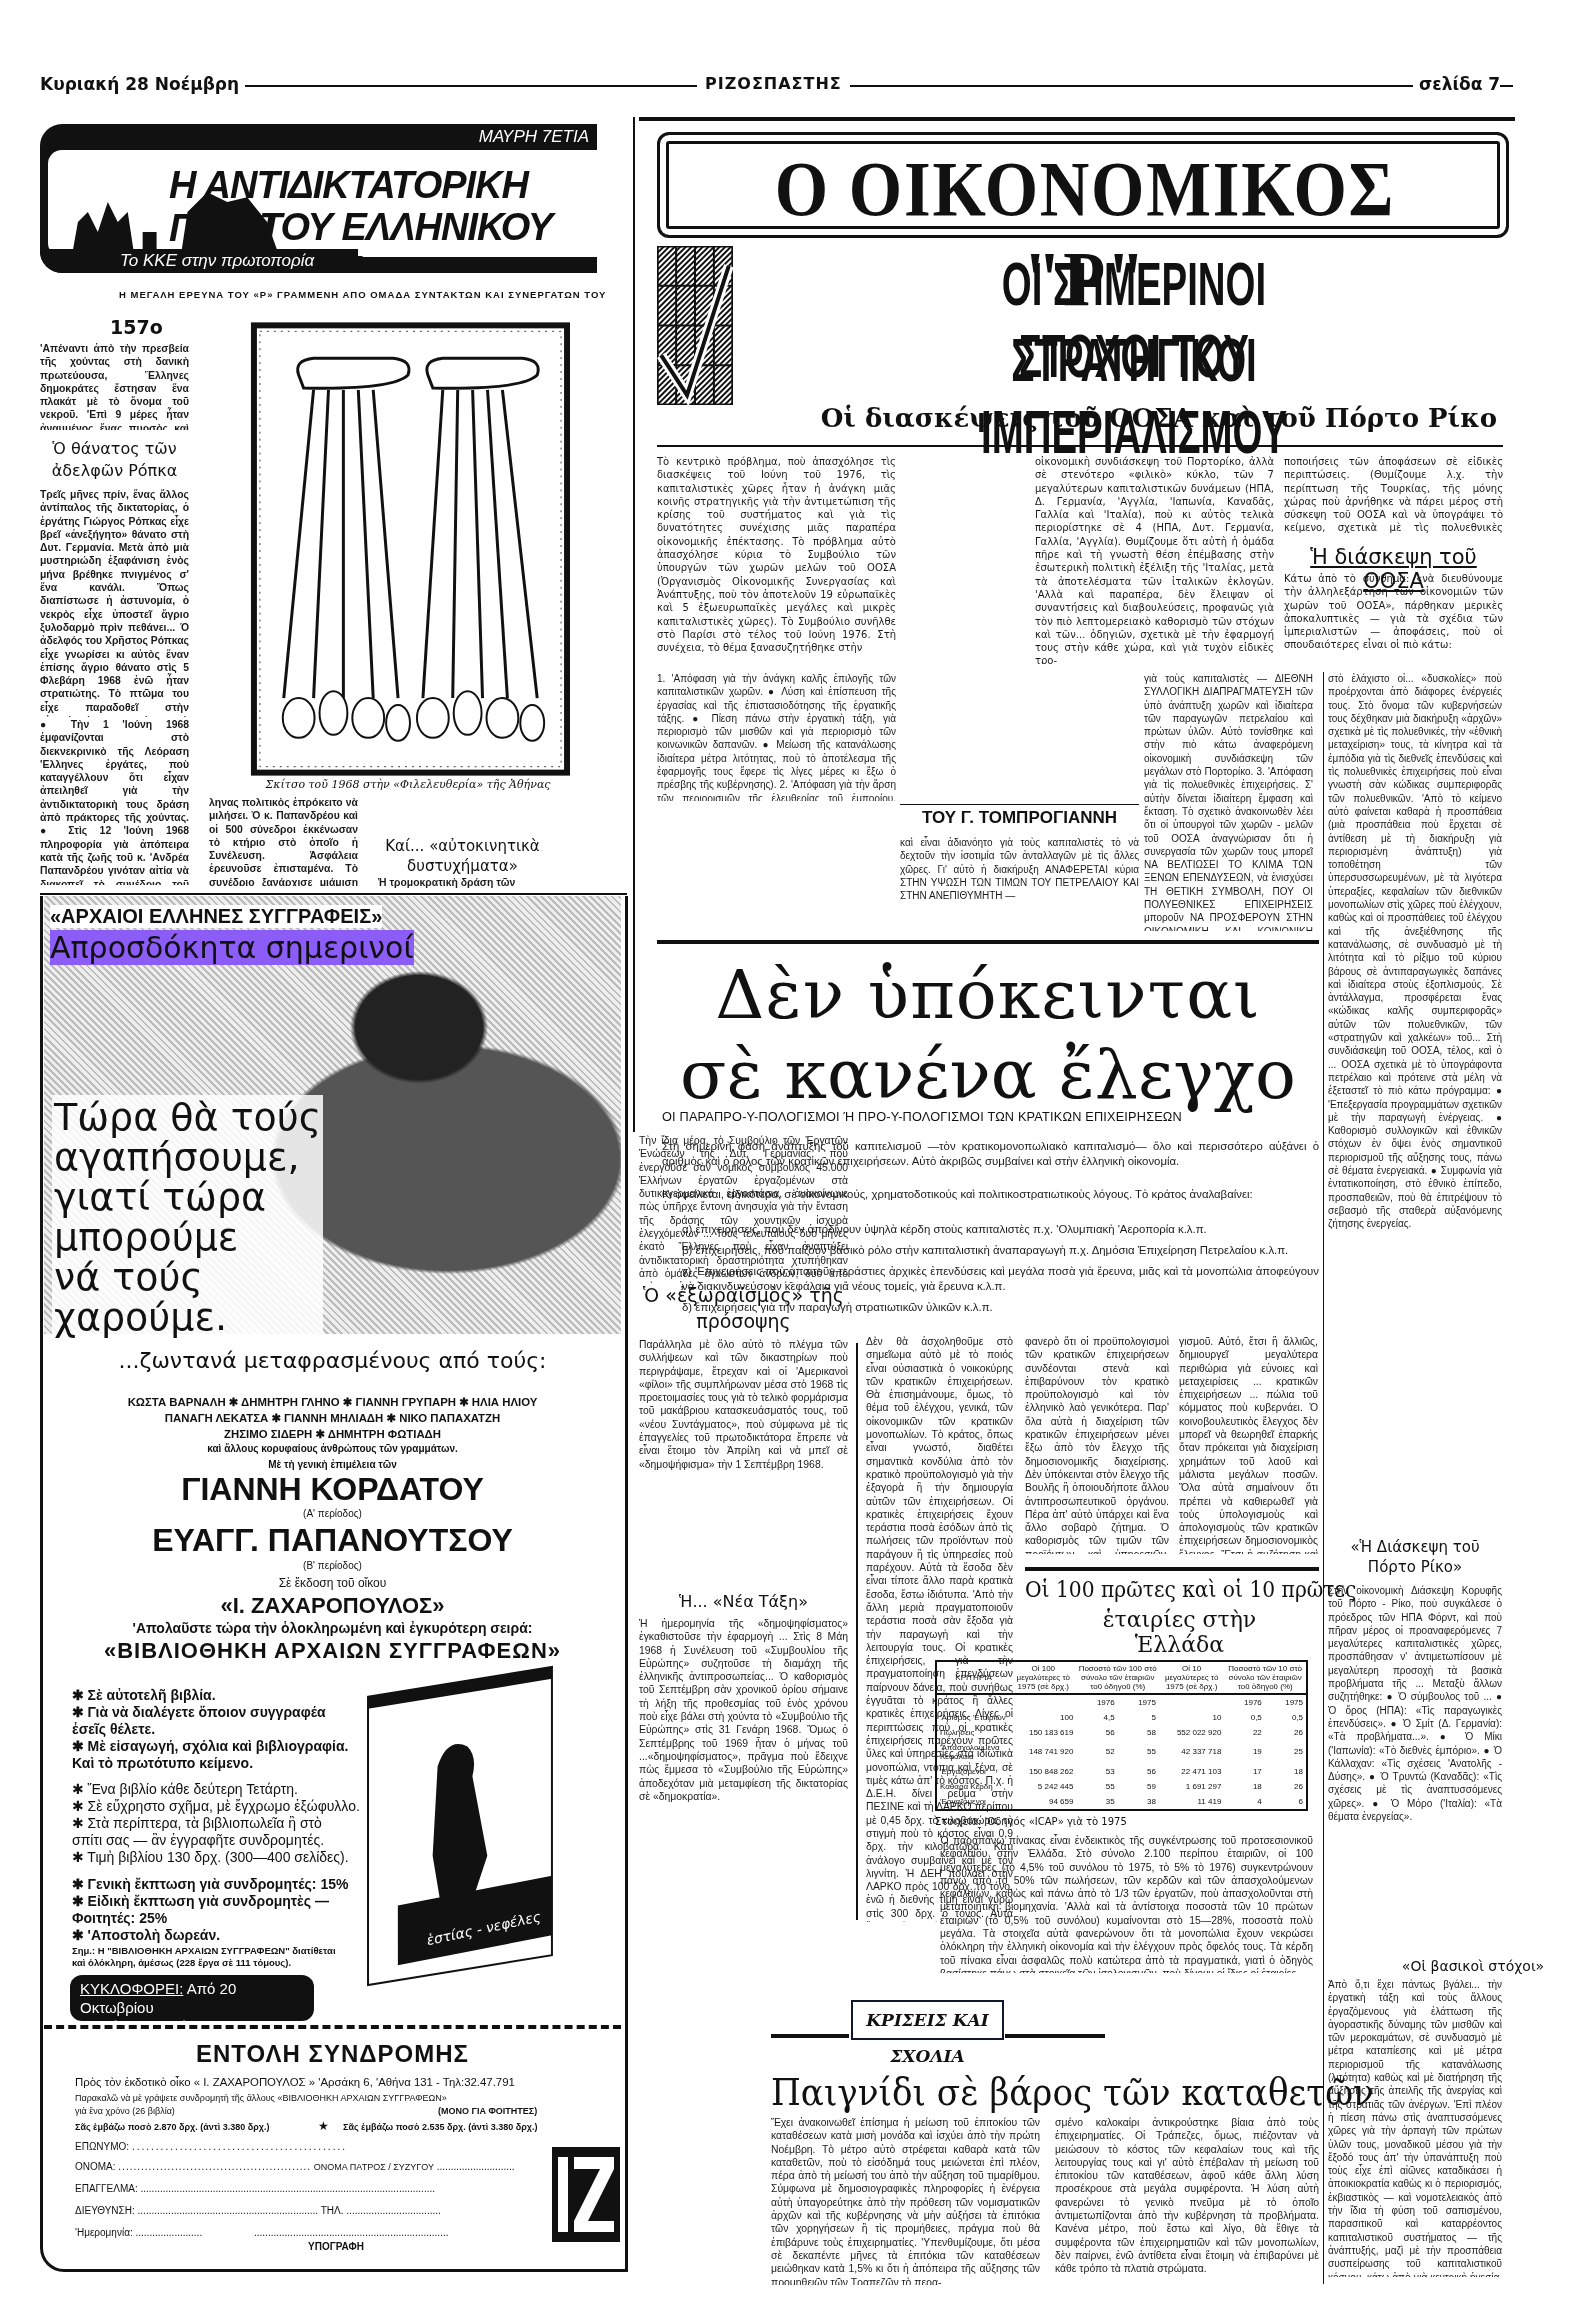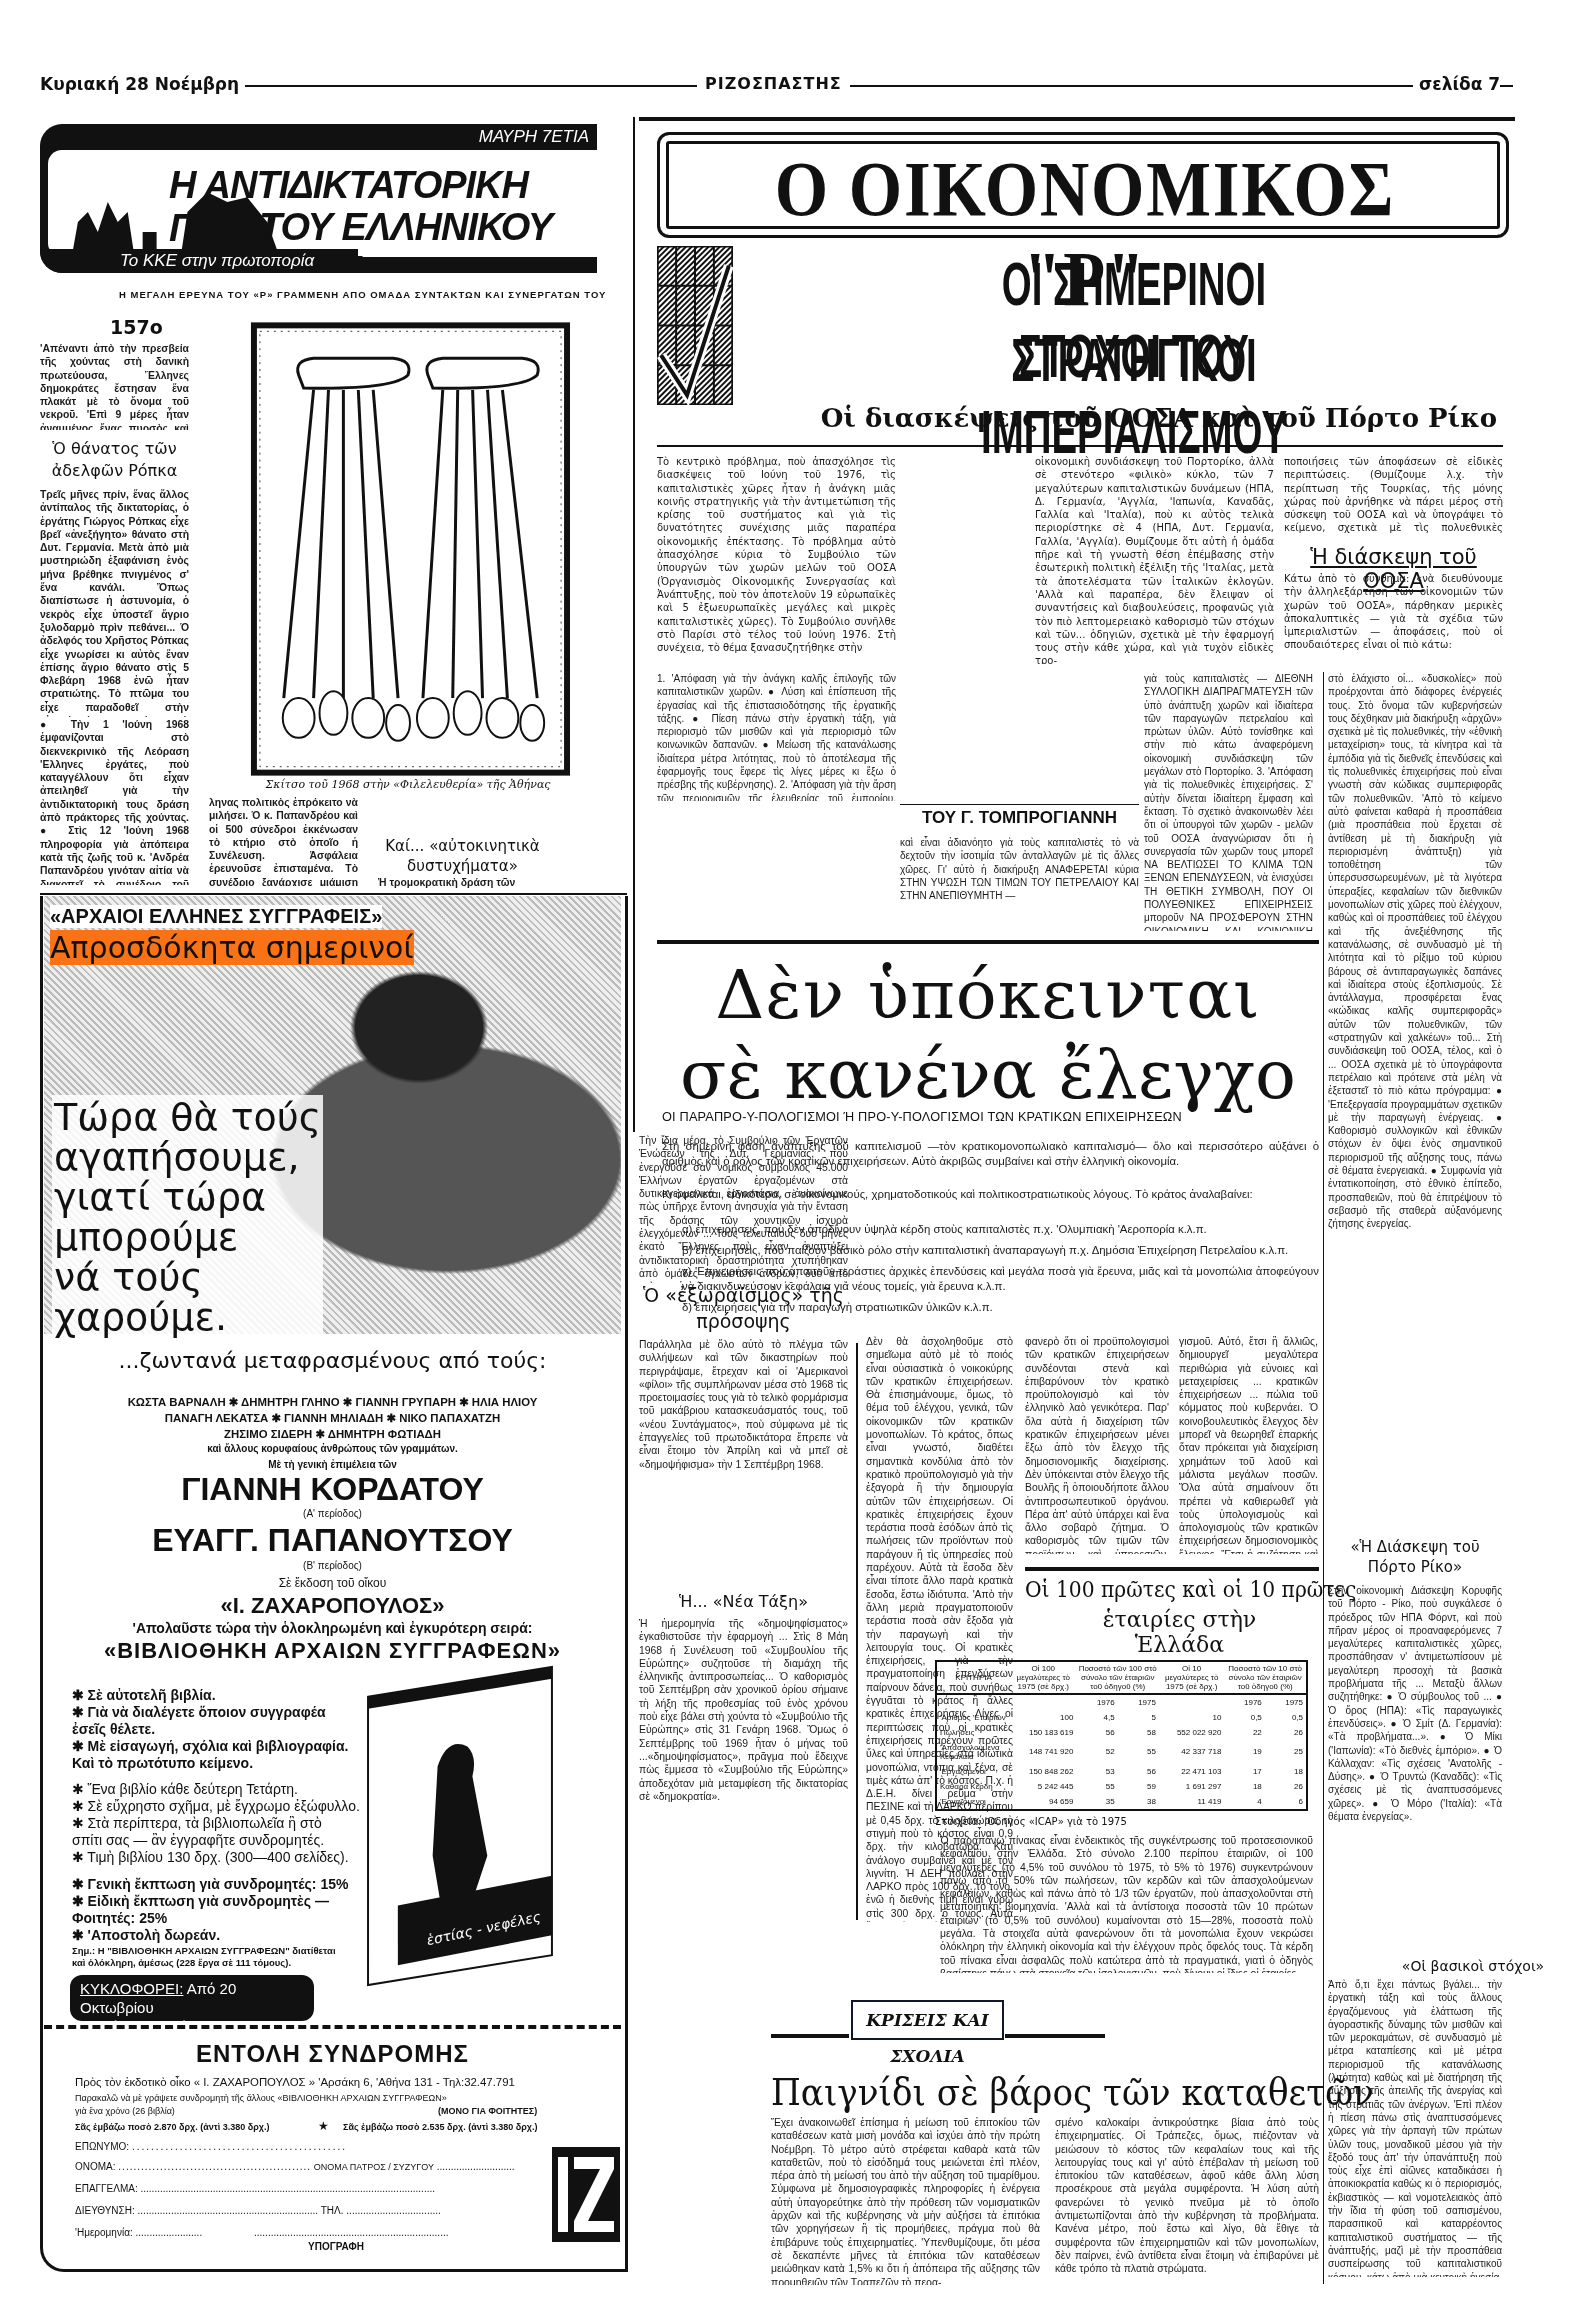--- a/index.html
+++ b/index.html
@@ -28,21 +28,21 @@
   #econ-h2{left:756px;top:318px;width:756px;text-align:center;font-size:62px;font-weight:bold;font-family:"Liberation Sans",sans-serif;transform:scaleX(0.62);transform-origin:center;line-height:76px;}
   #econ-sub{left:741px;top:403px;width:756px;font-size:26px;font-weight:bold;font-family:"DejaVu Serif",serif;text-align:right;}
   .h-sect{font-family:"DejaVu Sans",sans-serif;font-size:17px;text-align:center;}
   
   #ad{left:40px;top:896px;width:582px;height:1373px;border:3px solid #111;border-top:none;border-radius:0 0 0 24px;}
   #ad-photo{left:44px;top:896px;width:577px;height:438px;background:
     radial-gradient(ellipse at 65% 30%, #222 0 12%, transparent 13%),
     radial-gradient(ellipse at 70% 60%, #555 0 30%, transparent 31%),
     repeating-linear-gradient(45deg,#bbb 0 2px,#eee 2px 5px);}
   #ad-title{left:50px;top:905px;font-size:20px;font-weight:bold;font-family:"Liberation Sans",sans-serif;background:#fff;}
-  #ad-sub{left:50px;top:930px;font-size:30px;font-family:"DejaVu Sans",sans-serif;background:#f97316;}
+  #ad-sub{left:50px;top:930px;font-size:30px;font-family:"DejaVu Sans",sans-serif;background:#8b5cf6;}
   #ad-slogan{left:52px;top:1095px;font-size:38px;line-height:40px;font-family:"DejaVu Sans",sans-serif;background:rgba(255,255,255,0.85);padding:2px;}
   .ad-center{position:absolute;left:44px;width:577px;text-align:center;font-family:"Liberation Sans",sans-serif;}
   .bullets{position:absolute;left:72px;font-family:"Liberation Sans",sans-serif;font-size:14px;line-height:17px;}
   .bullets div{white-space:nowrap;}
   #ad-book{left:358px;top:1657px;width:199px;height:338px;}
   #ad-badge{left:70px;top:1975px;width:244px;height:46px;background:#111;color:#fff;border-radius:12px;font-family:"Liberation Sans",sans-serif;font-size:15px;padding:4px 10px;box-sizing:border-box;line-height:19px;}
   #ad-dash{left:44px;top:2025px;width:577px;border-top:4px dashed #111;}
   .form-row{position:absolute;left:75px;font-family:"Liberation Sans",sans-serif;font-size:10px;white-space:nowrap;}
   #iz-logo{left:552px;top:2147px;width:68px;height:95px;background:#111;}
   

